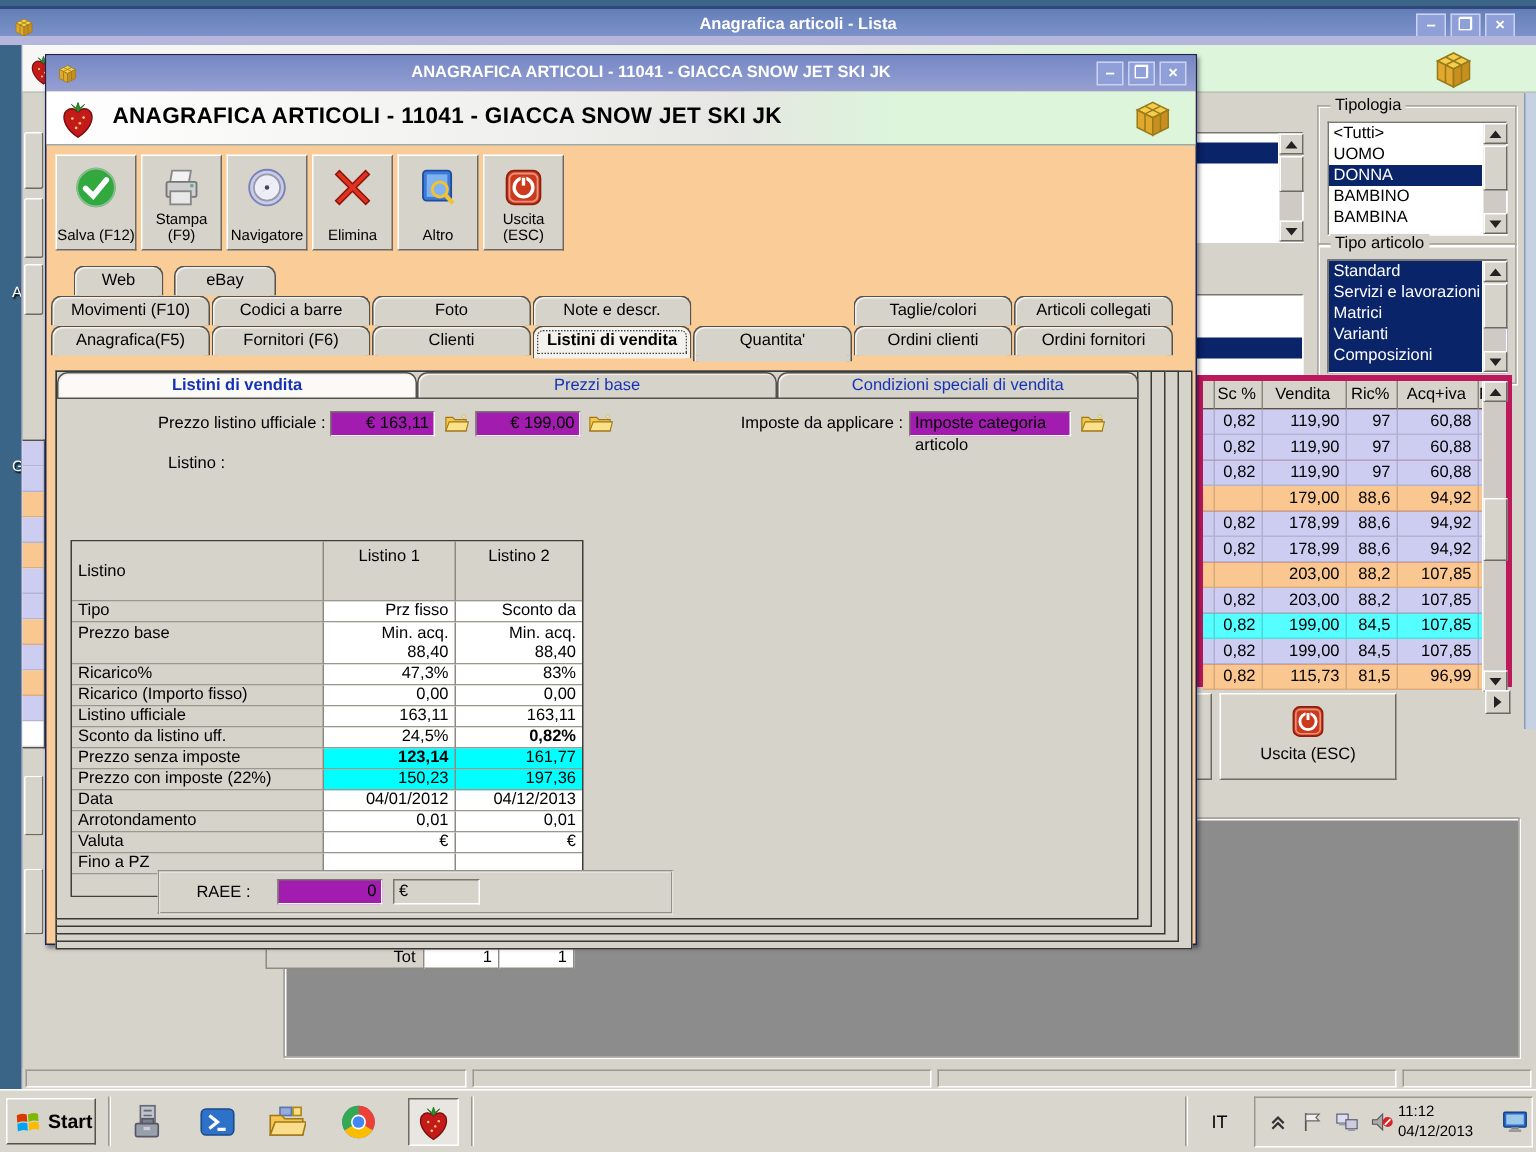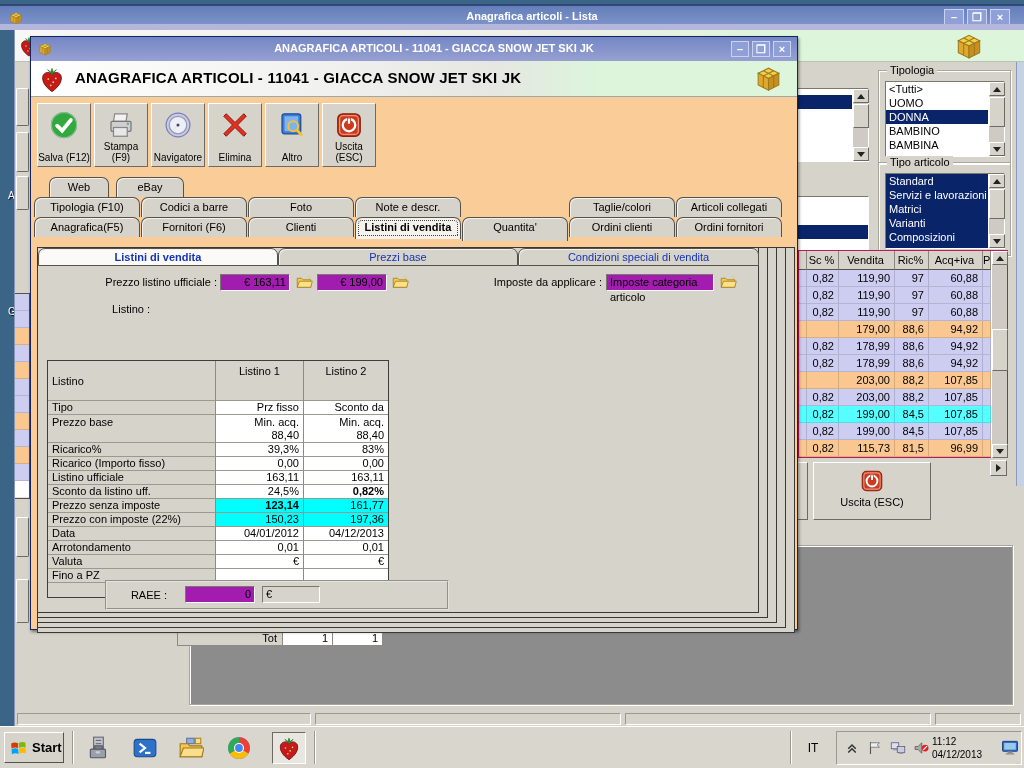--- a/index.html
+++ b/index.html
@@ -39,21 +39,21 @@
   .lb-navy .lb-item{color:#fff;}
   .sb{position:absolute;top:0;right:0;width:16px;height:100%;background:#CFCBC4;border-left:1px solid #fff;}
   .sb-btn{position:absolute;left:0;width:16px;height:14px;background:#D6D3CB;
     border:1px solid;border-color:#FFFFFF #6E6A63 #6E6A63 #FFFFFF;display:flex;align-items:center;justify-content:center;}
   .sb-thumb{position:absolute;left:0;width:16px;background:#D6D3CB;border:1px solid;border-color:#FFFFFF #6E6A63 #6E6A63 #FFFFFF;}
   .tri-up{width:0;height:0;border-left:4px solid transparent;border-right:4px solid transparent;border-bottom:5px solid #222;}
   .tri-dn{width:0;height:0;border-left:4px solid transparent;border-right:4px solid transparent;border-top:5px solid #222;}
   .tri-rt{width:0;height:0;border-top:4px solid transparent;border-bottom:4px solid transparent;border-left:5px solid #222;}
 
   
-  .grid{border:1px solid #be185d;background:#b91c1c;}
+  .grid{border:4px solid #be185d;background:#b91c1c;}
   .g-row{display:flex;}
   .g-cell{height:17px;line-height:16px;padding-right:4px;text-align:right;
     border-right:1px solid rgba(0,0,0,0.14);border-bottom:1px solid rgba(0,0,0,0.12);overflow:hidden;}
   .g-head .g-cell{background:#D6D3CB;text-align:center;padding-right:2px;height:19px;line-height:18px;
     border-right:1px solid #8a877f;border-bottom:1px solid #55524C;}
   .bg-lavender{background:#CDCDF2;}
   .bg-orange{background:#FAC791;}
   .bg-cyan{background:#55FFFF;}
   .bg-white{background:#fff;}
 
@@ -454,21 +454,21 @@
               <rect x="3" y="3" width="18" height="18" rx="4" fill="#CC3A1E" stroke="#8F1F0A"></rect>
               <rect x="4.5" y="4.5" width="15" height="15" rx="3" fill="none" stroke="#E8927E" stroke-width="1"></rect>
               <circle cx="12" cy="12" r="5" fill="none" stroke="#fff" stroke-width="1.8"></circle>
               <line x1="12" y1="6" x2="12" y2="11" stroke="#CC3A1E" stroke-width="3"></line>
               <line x1="12" y1="6.8" x2="12" y2="11" stroke="#fff" stroke-width="1.8"></line>
             </svg></span><div class="lbl">Uscita (ESC)</div></div>
       </div>
     <div id="tabs">
         <div class="tab" style="left: 18px; top: 140px; width: 60px; z-index: 2;">Web</div>
         <div class="tab" style="left: 85px; top: 140px; width: 68px; z-index: 2;">eBay</div>
-        <div class="tab" style="left: 3px; top: 160px; width: 106px; z-index: 2;">Tipologia (F10)</div>
+        <div class="tab" style="left: 3px; top: 160px; width: 106px; z-index: 2;">Movimenti (F10)</div>
         <div class="tab" style="left: 110px; top: 160px; width: 106px; z-index: 2;">Codici a barre</div>
         <div class="tab" style="left: 217px; top: 160px; width: 106px; z-index: 2;">Foto</div>
         <div class="tab" style="left: 324px; top: 160px; width: 106px; z-index: 2;">Note e descr.</div>
         <div class="tab" style="left: 431px; top: 160px; width: 106px; z-index: 2; margin-top: 24px;">Statistiche</div>
         <div class="tab" style="left: 538px; top: 160px; width: 106px; z-index: 2;">Taglie/colori</div>
         <div class="tab" style="left: 645px; top: 160px; width: 106px; z-index: 2;">Articoli collegati</div>
         <div class="tab" style="left: 3px; top: 180px; width: 106px; z-index: 2;">Anagrafica(F5)</div>
         <div class="tab" style="left: 110px; top: 180px; width: 106px; z-index: 2;">Fornitori (F6)</div>
         <div class="tab" style="left: 217px; top: 180px; width: 106px; z-index: 2;">Clienti</div>
         <div class="tab active" style="left: 324px; top: 180px; width: 106px; z-index: 4;">Listini di vendita</div>
@@ -533,21 +533,21 @@
           </div>
           <div class="pt-row">
             <div class="pt-cell pt-label pre" style="height: 28px;">Prezzo base</div>
             <div class="pt-cell pt-val pre" style="height: 28px;">Min. acq.
 88,40</div>
             <div class="pt-cell pt-val pt-val2 pre" style="height: 28px;">Min. acq.
 88,40</div>
           </div>
           <div class="pt-row">
             <div class="pt-cell pt-label" style="height: 14px; line-height: 13px;">Ricarico%</div>
-            <div class="pt-cell pt-val" style="height: 14px; line-height: 13px;">39,3%</div>
+            <div class="pt-cell pt-val" style="height: 14px; line-height: 13px;">47,3%</div>
             <div class="pt-cell pt-val pt-val2" style="height: 14px; line-height: 13px;">83%</div>
           </div>
           <div class="pt-row">
             <div class="pt-cell pt-label" style="height: 14px; line-height: 13px;">Ricarico (Importo fisso)</div>
             <div class="pt-cell pt-val" style="height: 14px; line-height: 13px;">0,00</div>
             <div class="pt-cell pt-val pt-val2" style="height: 14px; line-height: 13px;">0,00</div>
           </div>
           <div class="pt-row">
             <div class="pt-cell pt-label" style="height: 14px; line-height: 13px;">Listino ufficiale</div>
             <div class="pt-cell pt-val" style="height: 14px; line-height: 13px;">163,11</div>

